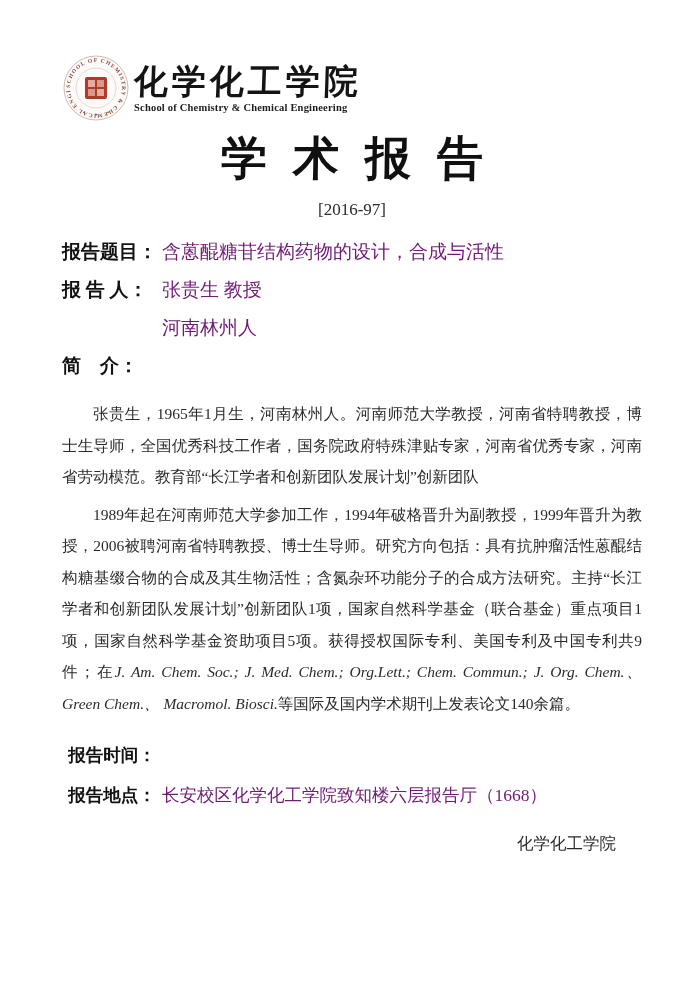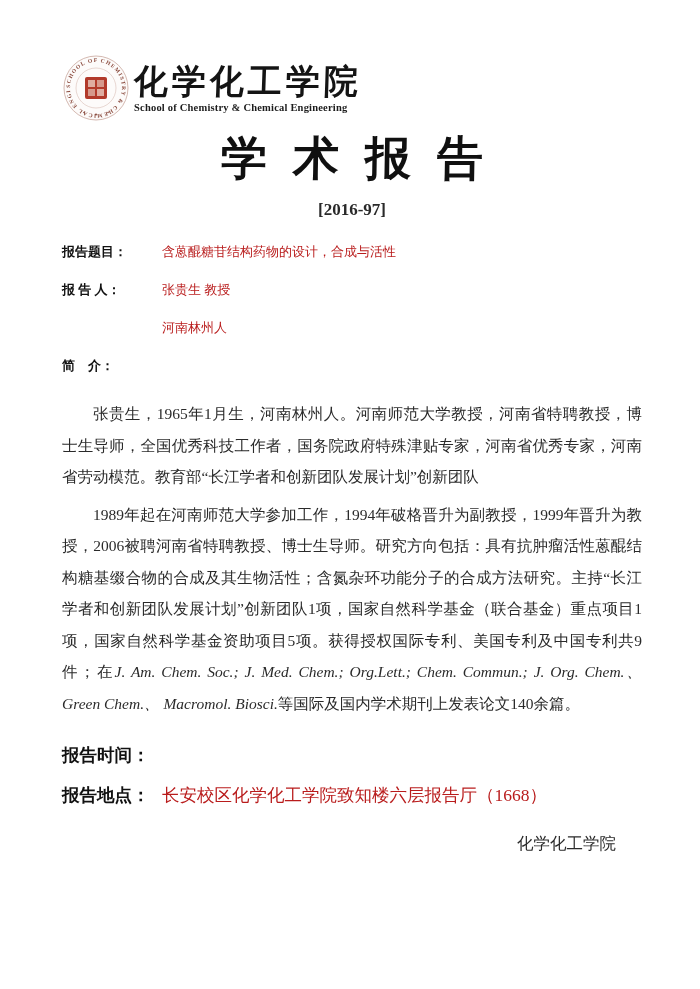--- a/index.html
+++ b/index.html
@@ -21,39 +21,39 @@
     line-height:36px; transform:skewX(-2deg);
   }
   .dept-en { font-size:10.5px; font-weight:bold; color:#1c1c1c; letter-spacing:0.2px; margin-top:2px; }
 
   
   .doc-title {
     text-align:center; font-size:46px; font-weight:900; color:#101010;
     letter-spacing:26px; padding-left:26px; margin-top:10px; line-height:54px;
     transform:skewX(-1deg);
   }
-  .doc-number { text-align:center; font-size:17px; margin-top:14px; color:#2a2a2a;font-weight:bold; }
+  .doc-number { text-align:center; font-size:17px; margin-top:14px; color:#2a2a2a; }
 
   
   .fields { margin-top:20px; }
-  .field-row { display:flex; align-items:baseline; font-size:13px; line-height:24px; margin-bottom:14px; }
+  .field-row { display:flex; align-items:baseline; font-size:19px; line-height:24px; margin-bottom:14px; }
   .field-label { font-weight:bold; color:#111; flex:0 0 100px; white-space:nowrap; }
-  .field-value { color:#b91c1c; }
+  .field-value { color:#701a75; }
   .indent-spacer { flex:0 0 100px; }
 
   
   .intro { margin-top:20px; }
   .para {
     font-size:15.5px; line-height:31.5px; text-align:justify;
     text-indent:2em; margin:0 0 6px 0; color:#2a2a2a; word-break:break-all;
   }
   .para .it { font-style:italic; word-break:normal; }
 
   
-  .meta { margin-top:24px; }
+  .meta { margin-top:24px;text-align:center; }
   .meta .field-row { margin-bottom:16px; font-size:17.5px; }
 
   
   .footer { margin-top:18px; text-align:right; padding-right:4px; font-size:16.5px; color:#2a2a2a; }
   .footer-line { line-height:37px; }
   .footer-org { padding-right:22px; }
 </style>
 </head>
 <body>
 

